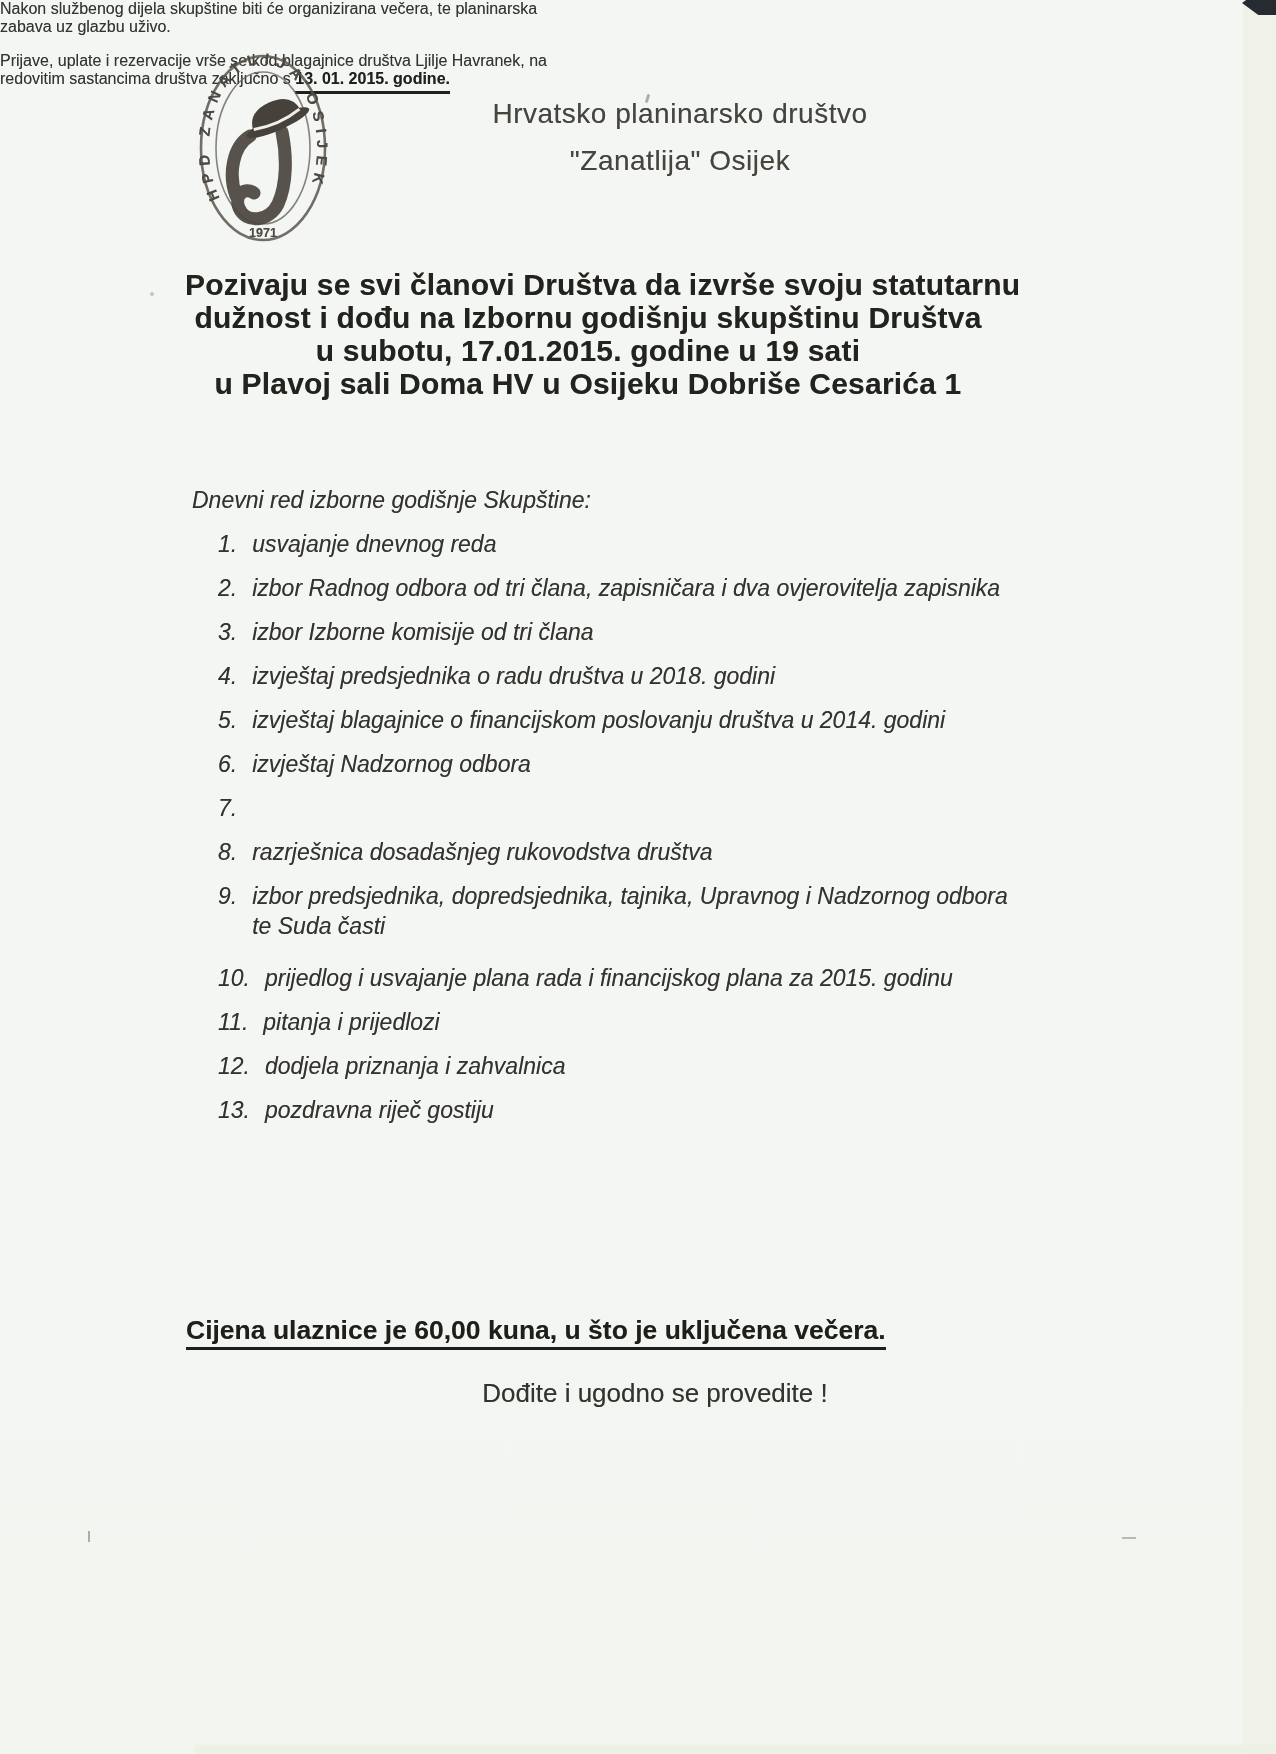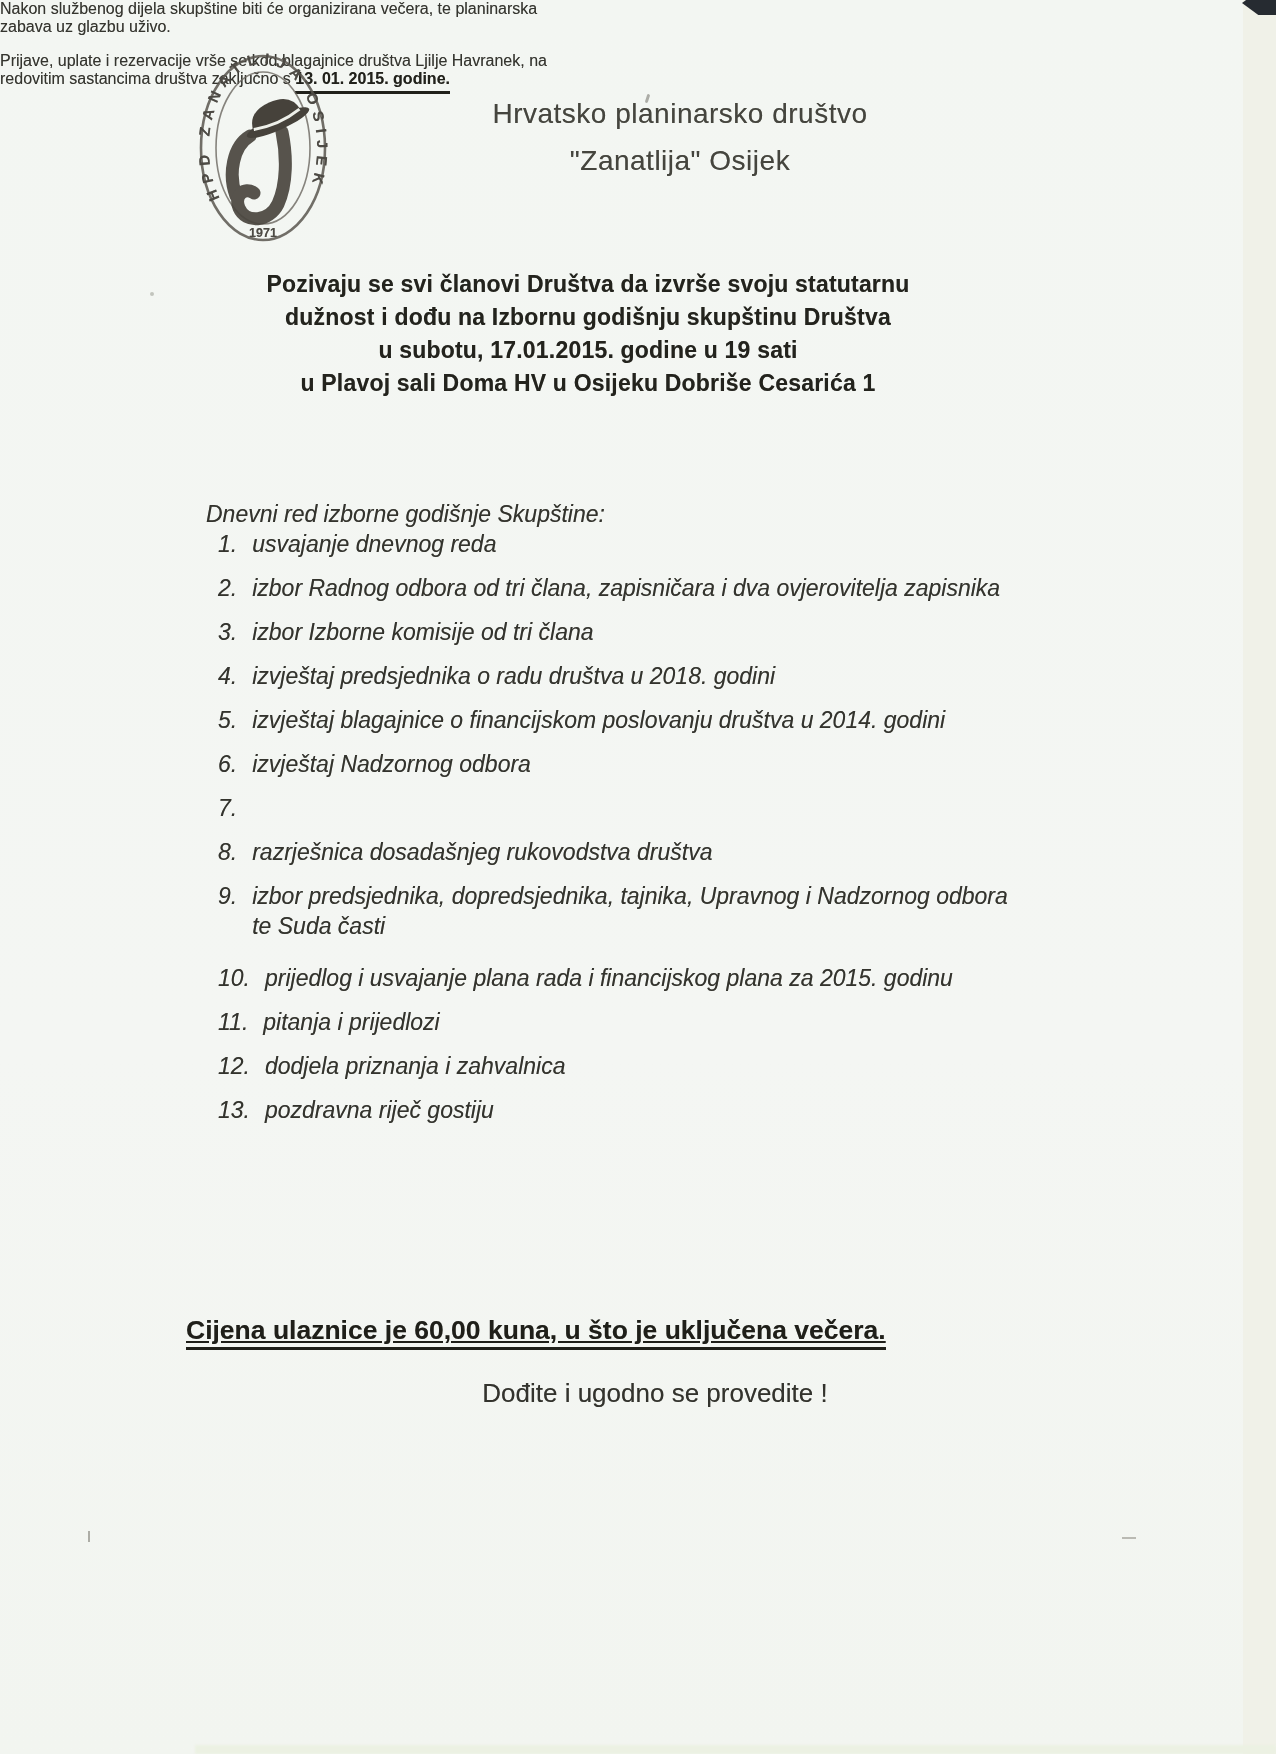--- a/index.html
+++ b/index.html
@@ -26,27 +26,27 @@
   .logo{position:absolute;left:188px;top:34px;width:150px;height:224px;}
 
   .title{
     position:absolute;left:300px;top:90px;width:760px;
     text-align:center;font-size:28px;line-height:47px;color:#45453e;
     letter-spacing:.5px;
   }
 
   .invitation{
     position:absolute;left:185px;top:268px;width:806px;
-    text-align:center;font-weight:bold;font-size:23px;line-height:33px;
+    text-align:center;font-weight:bold;font-size:30px;line-height:33px;
     color:#23231d;letter-spacing:.2px;
   }
   .invitation div{white-space:nowrap;}
 
   .agenda-heading{
-    position:absolute;left:190px;top:485px;margin:16px;
+    position:absolute;left:190px;top:485px;margin:2px;
     font-style:italic;font-size:23px;color:#33332d;
   }
 
   .agenda{
     position:absolute;left:218px;top:529px;margin:0;padding:0;list-style:none;
     font-style:italic;font-size:23px;line-height:30px;color:#33332d;
   }
   .agenda li{display:flex;margin-bottom:14px;}
   .agenda li.two-line{margin-bottom:22px;}
   .agenda .num{flex:0 0 auto;margin-right:15px;}
@@ -56,21 +56,21 @@
   .para{position:absolute;left:186px;margin:0;font-size:23px;line-height:30px;color:#33332d;}
   .para-1{top:1158px;width:820px;}
   .para-2{top:1236px;width:900px;}
   .bold-underline{
     font-weight:bold;color:#21211b;
     border-bottom:3px solid #21211b;padding-bottom:4px;
   }
 
   .price{
     position:absolute;left:186px;top:1315px;margin:0;
-    font-size:26.5px;font-weight:bold;color:#1f1f19;white-space:nowrap;text-decoration:underline;
+    font-size:26.5px;font-weight:bold;color:#1f1f19;white-space:nowrap;
   }
   .price span{border-bottom:3.5px solid #1f1f19;padding-bottom:2px;}
 
   .farewell{
     position:absolute;left:250px;top:1378px;width:810px;margin:0;
     text-align:center;font-size:26px;color:#33332d;white-space:nowrap;
   }
 </style>
 </head>
 <body>

